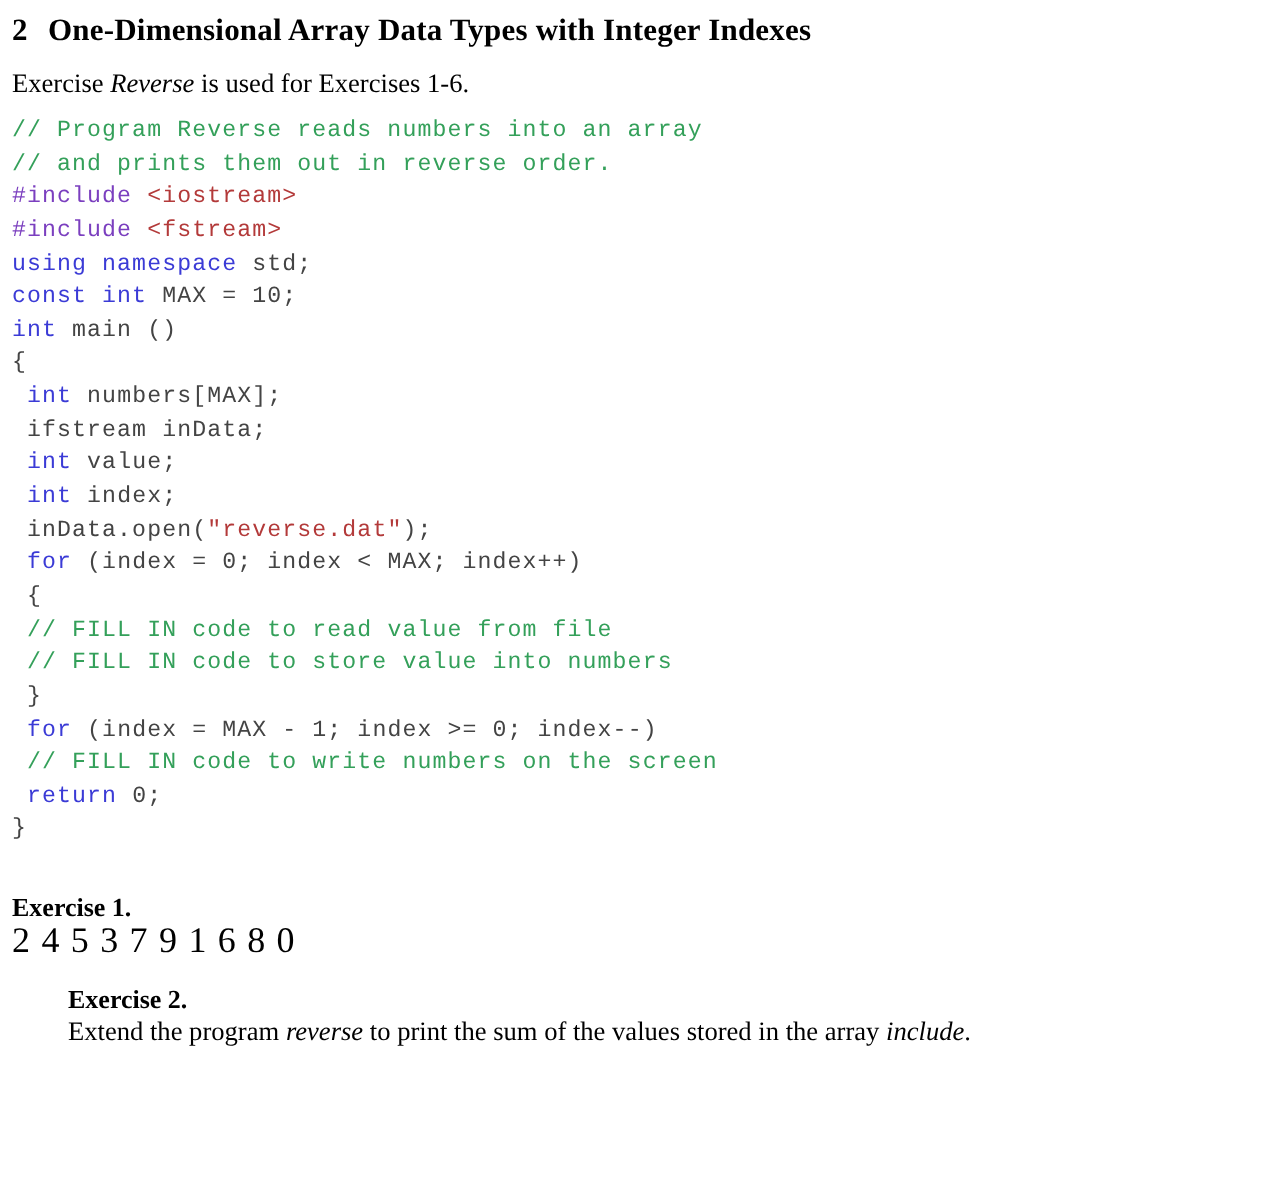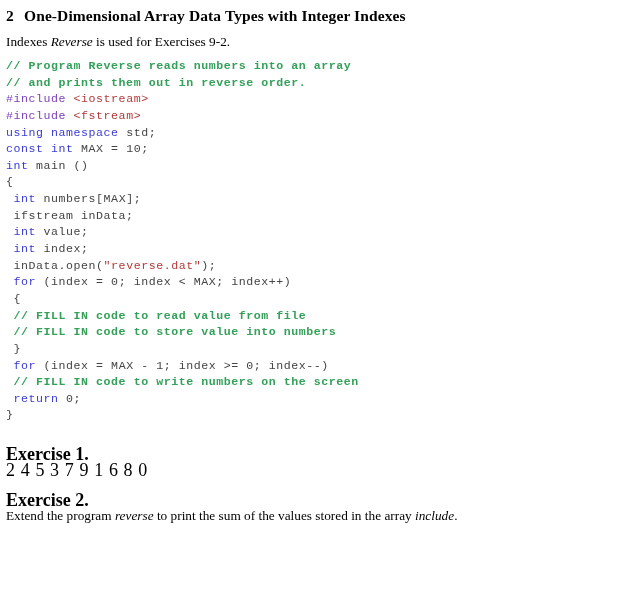--- a/index.html
+++ b/index.html
@@ -58,35 +58,35 @@
     font-size: 11.6px;
     line-height: 16.65px;
     letter-spacing: 0.55px;
     white-space: pre;
     color: #444444;
   }
   .code-line {
     height: 16.65px;
     white-space: pre;
   }
-  .tok-comment { color: #34a05a; font-weight: bold; }
+  .tok-comment { color: #34a05a; }
   .tok-pre     { color: #7b3fbf; }
   .tok-header  { color: #b33a3a; }
   .tok-kw      { color: #3b3bd6; }
   .tok-str     { color: #b33a3a; }
   .tok-plain   { color: #444444; }
 
   
   .exercises {
     margin-top: 22px;
   }
   .exercise { margin-bottom: 0; }
-  .exercise + .exercise { margin-top: 14px; }
+  .exercise + .exercise { margin-top: 14px; margin-left: 28px; }
   .ex-title {
-    font-size: 18px;
+    font-size: 13px;
     font-weight: bold;
     line-height: 16px;
     margin: 0;
   }
   .ex-body {
     font-size: 13.3px;
     line-height: 16.3px;
     margin: 0;
     max-width: 620px;
     text-align: left;
@@ -102,21 +102,21 @@
 </head>
 <body>
 
 <div class="page">
 
   <h1 class="section-heading">
     <span class="sec-num">2</span><span class="sec-title">One-Dimensional Array Data Types with Integer Indexes</span>
   </h1>
 
   <p class="intro">
-    <span>Indexes </span><em>Reverse</em><span> is used for Exercises 9-2.</span>
+    <span>Exercise </span><em>Reverse</em><span> is used for Exercises 1-6.</span>
   </p>
 
   <pre class="code-block"><div class="code-line"><span class="tok-comment">// Program Reverse reads numbers into an array</span></div><div class="code-line"><span class="tok-comment">// and prints them out in reverse order.</span></div><div class="code-line"><span class="tok-pre">#include</span><span class="tok-plain"> </span><span class="tok-header">&lt;iostream&gt;</span></div><div class="code-line"><span class="tok-pre">#include</span><span class="tok-plain"> </span><span class="tok-header">&lt;fstream&gt;</span></div><div class="code-line"><span class="tok-kw">using namespace</span><span class="tok-plain"> std;</span></div><div class="code-line"><span class="tok-kw">const int</span><span class="tok-plain"> MAX = 10;</span></div><div class="code-line"><span class="tok-kw">int</span><span class="tok-plain"> main ()</span></div><div class="code-line"><span class="tok-plain">{</span></div><div class="code-line"><span class="tok-plain"> </span><span class="tok-kw">int</span><span class="tok-plain"> numbers[MAX];</span></div><div class="code-line"><span class="tok-plain"> ifstream inData;</span></div><div class="code-line"><span class="tok-plain"> </span><span class="tok-kw">int</span><span class="tok-plain"> value;</span></div><div class="code-line"><span class="tok-plain"> </span><span class="tok-kw">int</span><span class="tok-plain"> index;</span></div><div class="code-line"><span class="tok-plain"> inData.open(</span><span class="tok-str">"reverse.dat"</span><span class="tok-plain">);</span></div><div class="code-line"><span class="tok-plain"> </span><span class="tok-kw">for</span><span class="tok-plain"> (index = 0; index &lt; MAX; index++)</span></div><div class="code-line"><span class="tok-plain"> {</span></div><div class="code-line"><span class="tok-plain"> </span><span class="tok-comment">// FILL IN code to read value from file</span></div><div class="code-line"><span class="tok-plain"> </span><span class="tok-comment">// FILL IN code to store value into numbers</span></div><div class="code-line"><span class="tok-plain"> }</span></div><div class="code-line"><span class="tok-plain"> </span><span class="tok-kw">for</span><span class="tok-plain"> (index = MAX - 1; index &gt;= 0; index--)</span></div><div class="code-line"><span class="tok-plain"> </span><span class="tok-comment">// FILL IN code to write numbers on the screen</span></div><div class="code-line"><span class="tok-plain"> </span><span class="tok-kw">return</span><span class="tok-plain"> 0;</span></div><div class="code-line"><span class="tok-plain">}</span></div></pre>
 
   <div class="exercises">
       <div class="exercise">
         <p class="ex-title">Exercise 1.</p>
         <p class="ex-data">2 4 5 3 7 9 1 6 8 0</p>
       </div>
       <div class="exercise">

